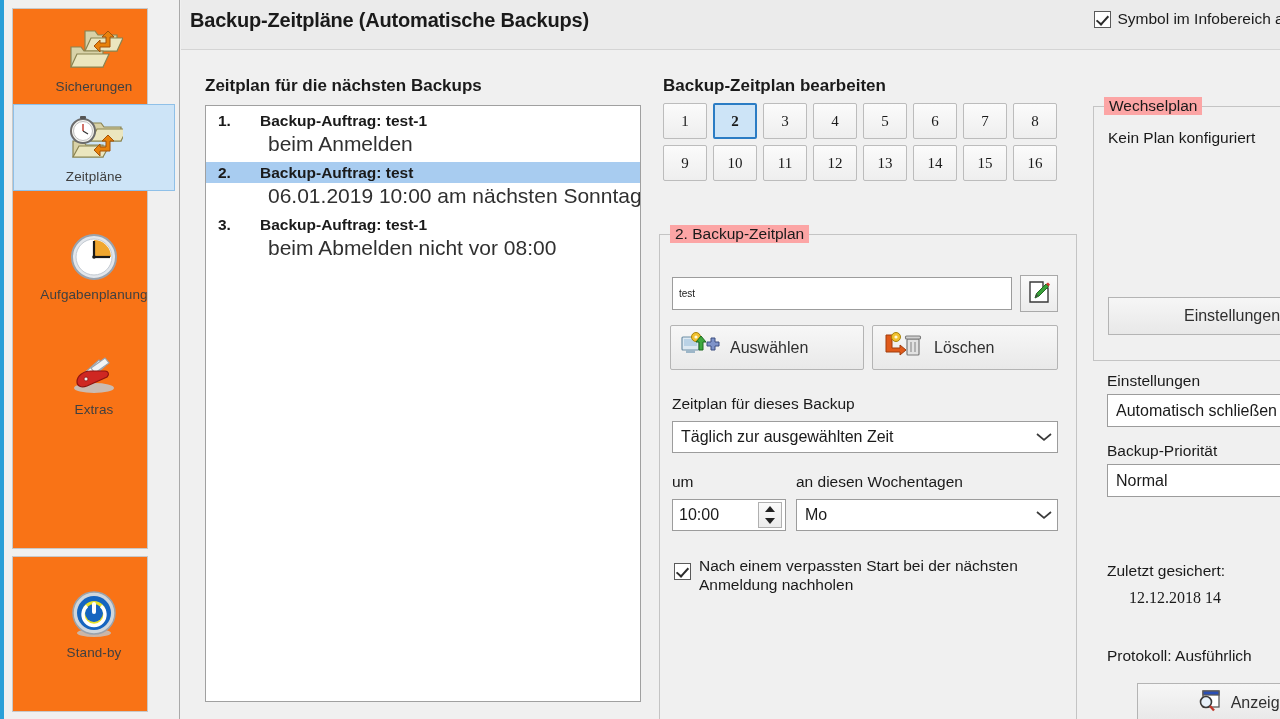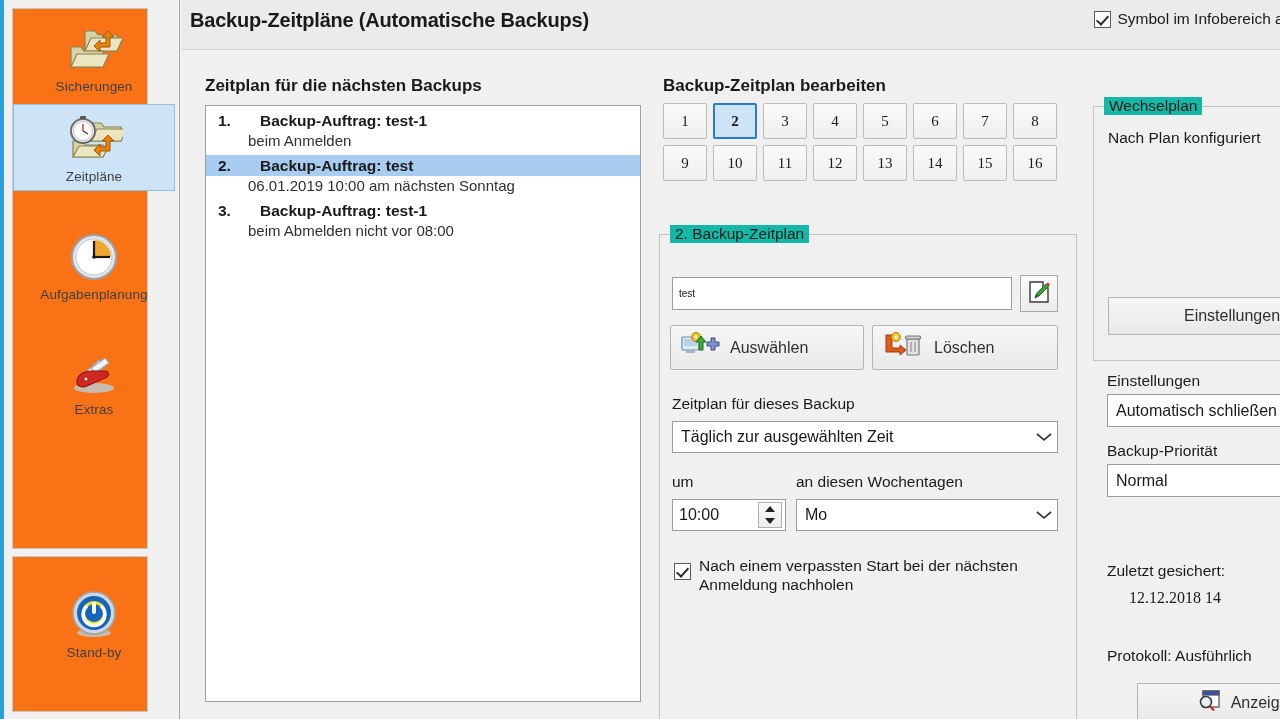--- a/index.html
+++ b/index.html
@@ -138,22 +138,22 @@
     align-items: baseline;
     padding: 2px 4px 1px 4px;
     font-size: 15.5px;
     font-weight: bold;
     color: #1a1a1a;
     white-space: nowrap;
   }
   .row-main.selected { background: #a8ccf0; }
   .row-num { width: 50px; flex: 0 0 50px; padding-left: 8px; }
   .row-sub {
-    padding: 1px 4px 6px 42px;
-    font-size: 15px;
+    padding: 1px 4px 6px 62px;
+    font-size: 21px;
     color: #303030;
     white-space: nowrap;
   }
 
   
   .num-grid {
     position: absolute;
     left: 482px; top: 57px;
     display: grid;
     grid-template-columns: repeat(8, 44px);
@@ -178,21 +178,21 @@
 
   
   .groupbox {
     position: absolute;
     border: 1px solid #c4c4c4;
     background: transparent;
   }
   .groupbox > .gb-title {
     position: absolute;
     top: -10px; left: 10px;
-    background: #14b8a6;
+    background: #fca5a5;
     padding: 0 5px;
     font-size: 15.5px;
     color: #1a1a1a;
     white-space: nowrap;
   }
   .gb-center { left: 478px; top: 188px; width: 418px; height: 510px; }
 
   .text-input {
     position: absolute;
     background: #ffffff;
@@ -570,21 +570,21 @@
       </div>
 
       <div class="catchup">
         <span class="cb checked"></span>
         <span class="lbl">Nach einem verpassten Start bei der nächsten Anmeldung nachholen</span>
       </div>
     </div>
 
     <div class="groupbox gb-right">
       <div class="gb-title">Wechselplan</div>
-      <div class="gb-body-text">Nach Plan konfiguriert</div>
+      <div class="gb-body-text">Kein Plan konfiguriert</div>
       <div class="btn-settings">Einstellungen</div>
     </div>
 
     <div class="field-label lbl-status">Einstellungen</div>
     <div class="combo cmb-status">
       <span class="val">Automatisch schließen</span>
 
     </div>
 
     <div class="field-label lbl-prio">Backup-Priorität</div>

